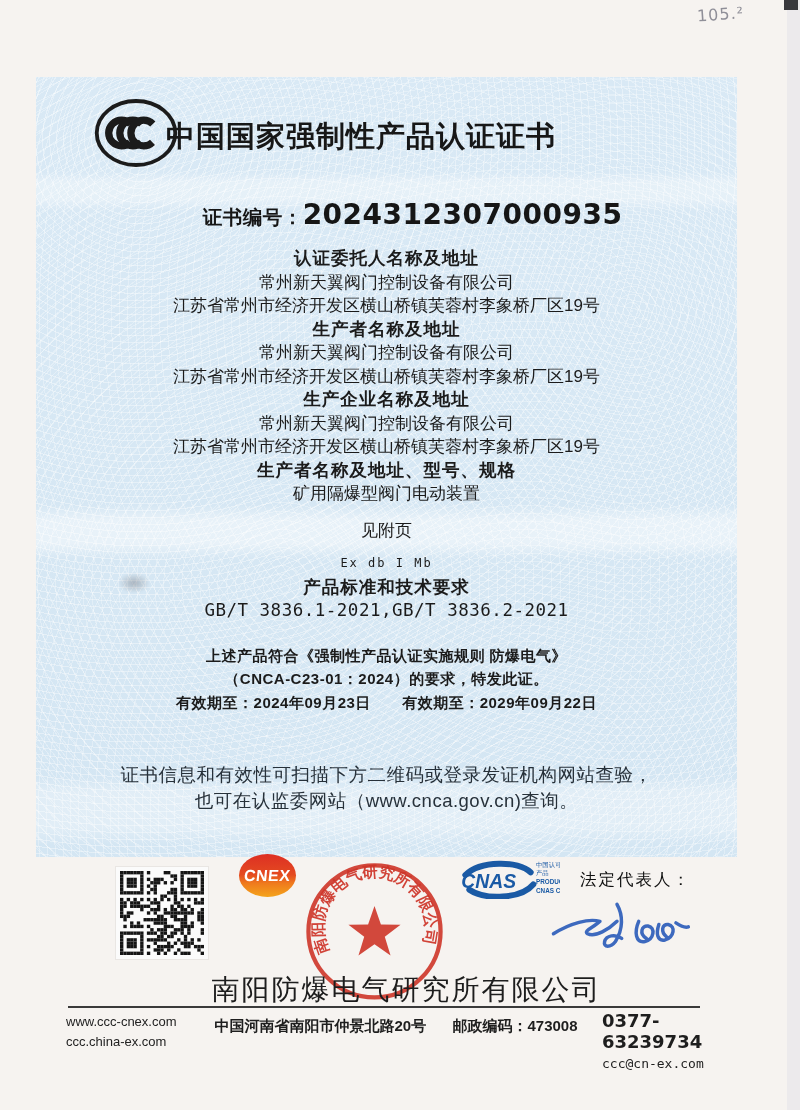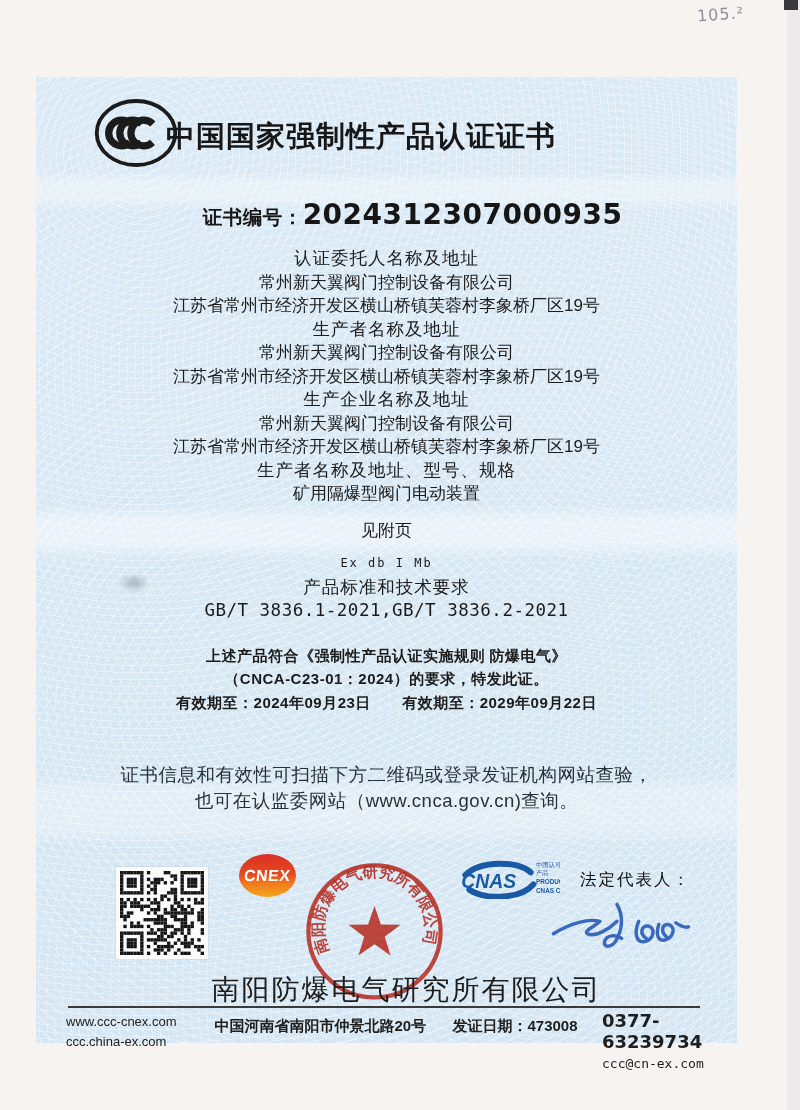--- a/index.html
+++ b/index.html
@@ -13,21 +13,21 @@
   
   .scan-strip{position:absolute;right:0;top:0;width:13px;height:1110px;background:#eceaec;}
   .scan-dark{position:absolute;right:2px;top:0;width:14px;height:10px;background:#39393d;}
   .corner-note{
     position:absolute;left:697px;top:4px;width:70px;
     color:#8f8f98;font-size:16px;transform:rotate(-4deg);
     font-family:"DejaVu Sans", sans-serif;letter-spacing:1px;
   }
   
   .page{
-    position:absolute;left:36px;top:77px;width:701px;height:966px;
+    position:absolute;left:36px;top:77px;width:701px;height:780px;
     background:
       repeating-radial-gradient(circle at 15% 8%,  rgba(255,255,255,.38) 0 1px, rgba(255,255,255,0) 1px 7px),
       repeating-radial-gradient(circle at 85% 30%, rgba(255,255,255,.30) 0 1px, rgba(255,255,255,0) 1px 8px),
       repeating-radial-gradient(circle at 35% 65%, rgba(255,255,255,.30) 0 1px, rgba(255,255,255,0) 1px 9px),
       repeating-radial-gradient(circle at 70% 95%, rgba(255,255,255,.30) 0 1px, rgba(255,255,255,0) 1px 8px),
       linear-gradient(180deg,#d9e9f5 0,#d4e6f3 100%);
   }
   .page::before{
     content:"";position:absolute;inset:0;pointer-events:none;
     background:linear-gradient(180deg,
@@ -41,21 +41,21 @@
   
   .ccc-logo{left:57px;top:21px;width:86px;height:70px;}
   .title{top:40px;font-size:29px;font-weight:bold;letter-spacing:1px;left:110px;width:430px;text-align:center;color:#171717;}
 
   .certno{top:121px;font-size:19.5px;font-weight:bold;letter-spacing:.5px;}
   .certno .val{font-family:"DejaVu Sans", sans-serif;font-size:28px;letter-spacing:.5px;}
   .certno-inner{position:relative;left:26px;}
 
   
   .bodyblock{top:170px;line-height:23.5px;font-size:17px;color:#1b1b1b;}
-  .bodyblock .h{font-weight:normal;font-size:17.5px;letter-spacing:1px;}
+  .bodyblock .h{font-weight:bold;font-size:17.5px;letter-spacing:1px;}
   .bodyblock .gap-a{margin-top:13px;}
   .bodyblock .gap-b{margin-top:10px;}
   .bodyblock .gap-c{margin-top:21px;}
   .mono{font-family:"DejaVu Sans Mono", monospace;}
   .ex-line{font-size:12px;letter-spacing:2px;}
   .std-line{font-size:17.5px;letter-spacing:.5px;}
   .bold-line{font-weight:bold;font-size:15px;letter-spacing:.5px;}
 
   .notice{top:685px;line-height:26px;font-size:18.5px;color:#27313a;letter-spacing:.5px;}
 
@@ -496,21 +496,21 @@
   <div class="abs footer-rule"></div>
 
   <div class="abs foot-left">
     <div>www.ccc-cnex.com</div>
     <div>ccc.china-ex.com</div>
   </div>
 
   <div class="abs foot-mid">
     <span>中国河南省南阳市仲景北路20号</span>
     <span style="display:inline-block;width:18px;"></span>
-    <span>发证日期：</span><span>473008</span>
+    <span>邮政编码：</span><span>473008</span>
   </div>
 
   <div class="abs foot-right">
     <div class="phone">0377-63239734</div>
     <div class="mail">ccc@cn-ex.com</div>
   </div>
 
   <div class="abs smudge"></div>
 </div>
 

